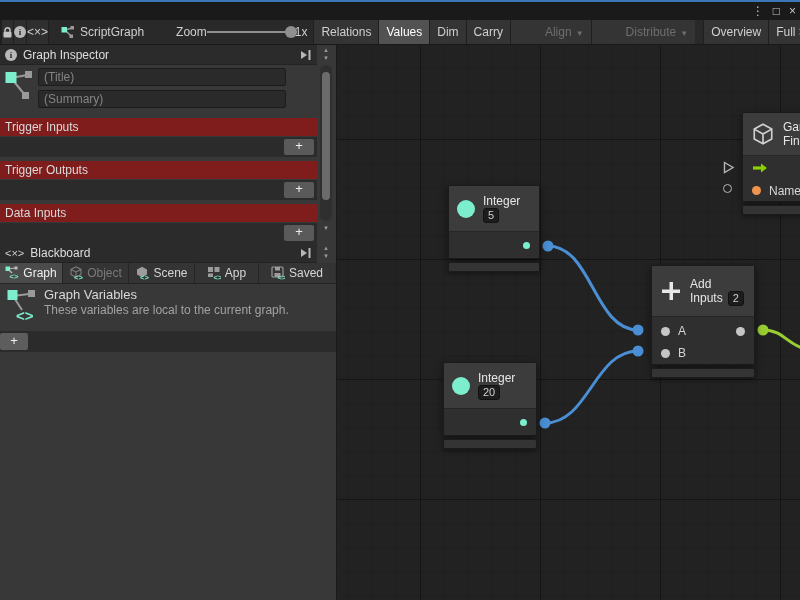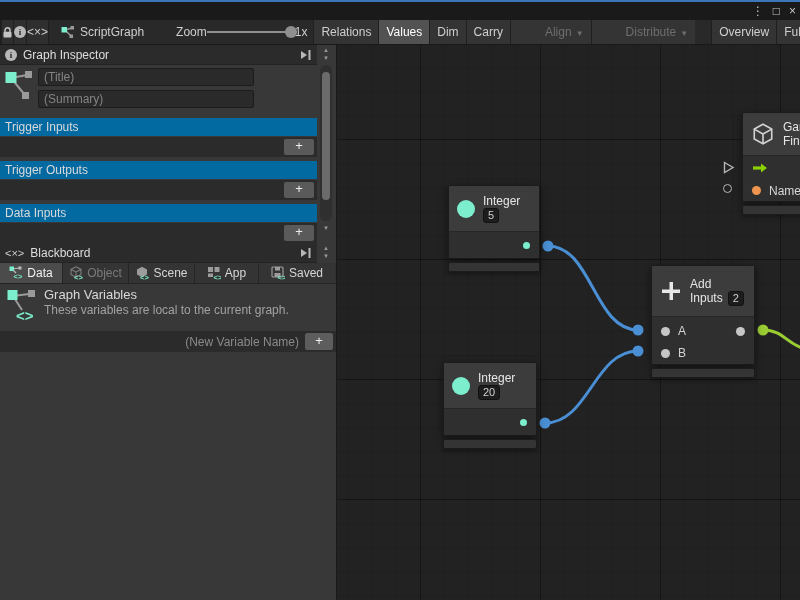--- a/index.html
+++ b/index.html
@@ -41,23 +41,23 @@
   .left-panel { position:absolute; left:0; top:45px; width:337px; height:555px; background:#383838;
                 border-right:1px solid #191919; }
   .phead { position:absolute; left:0; width:317px; height:20px; background:#2b2b2b;
            display:flex; align-items:center; gap:6px; padding:0 4px 0 5px; font-size:12px; color:#dedede;
            border-bottom:1px solid #232323; }
   .phead .grow { flex:1; }
   .circle-i { width:12px; height:12px; border-radius:50%; background:#b8b8b8; color:#262626;
               font-size:9px; font-weight:bold; display:flex; align-items:center; justify-content:center;
               font-family:"Liberation Serif", serif; }
   .field { position:absolute; height:18px; background:#2a2a2a; border:1px solid #1c1c1c; border-radius:2px;
-           color:#9a9a9a; font-size:12px; padding:0 5px; width:216px; left:38px; outline:none; }
+           color:#9a9a9a; font-size:12px; padding:0 5px; width:248px; left:38px; outline:none; }
   .field::placeholder { color:#848484; }
-  .sec-head { position:absolute; left:0; width:317px; height:18px; background:#0369a1;
+  .sec-head { position:absolute; left:0; width:317px; height:18px; background:#7f1d1d;
               font-size:12px; color:#dadada; display:flex; align-items:center; padding-left:5px; }
   .sec-row { position:absolute; left:0; width:317px; height:20px; background:#2b2b2b;
              display:flex; align-items:center; justify-content:flex-end; padding-right:3px; }
   .plus-btn { width:30px; height:16px; background:#5a5a5a; border-radius:2px; color:#eeeeee;
               font-size:13px; line-height:14px; text-align:center; }
   .scroll-col { position:absolute; left:318px; top:0; width:16px; }
   .s-arrow { position:absolute; left:2px; width:12px; text-align:center; font-size:6px; color:#9a9a9a; }
   .s-track { position:absolute; left:2px; width:12px; background:#2f2f2f; border-radius:6px; }
   .s-thumb { position:absolute; left:4px; width:8px; background:#6b6b6b; border-radius:4px; }
   .bb-tabs { position:absolute; left:0; top:218px; width:336px; height:21px; display:flex; background:#303030;
@@ -169,21 +169,21 @@
         <span>Carry</span>
       </div>
       <div class="rbtn disabled">
         <span>Align</span>
         <span class="dd">▼</span>
       </div>
       <div class="rbtn disabled">
         <span>Distribute</span>
         <span class="dd">▼</span>
       </div>
-      <div class="rbtn" style="margin-left:16px">
+      <div class="rbtn" style="margin-left:8px">
         <span>Overview</span>
       </div>
       <div class="rbtn">
         <span>Full Script</span>
       </div>
     </div>
   </div>
 
   <div class="left-panel">
 
@@ -250,21 +250,21 @@
 
     <div class="bb-tabs">
       <div class="bb-tab selected" style="width:63px">
         <svg width="14" height="14" viewBox="0 0 14 14">
           <line x1="3" y1="3" x2="10" y2="2" stroke="#bdbdbd" stroke-width="1.2"></line>
           <line x1="3" y1="3" x2="7" y2="7" stroke="#bdbdbd" stroke-width="1.2"></line>
           <rect x="0.5" y="0.5" width="4.5" height="4.5" fill="var(--teal,#7deecd)"></rect>
           <rect x="9.5" y="0.5" width="3" height="3" fill="#bdbdbd"></rect>
           <text x="4.5" y="13" font-size="7.5" font-weight="bold" fill="var(--teal,#7deecd)">&lt;&gt;</text>
         </svg>
-        <span>Data</span>
+        <span>Graph</span>
       </div>
       <div class="bb-tab disabled" style="width:66px">
         <svg width="14" height="14" viewBox="0 0 14 14">
           <path d="M7 0.8 L12 3.4 V8.6 L7 11.2 L2 8.6 V3.4 Z M2 3.4 L7 6 L12 3.4 M7 6 V11.2" fill="none" stroke="#7d7d7d" stroke-width="1.1"></path>
           <text x="5" y="13.5" font-size="7.5" font-weight="bold" fill="var(--teal,#7deecd)">&lt;&gt;</text>
         </svg>
         <span>Object</span>
       </div>
       <div class="bb-tab" style="width:66px">
         <svg width="14" height="14" viewBox="0 0 14 14">
@@ -299,21 +299,20 @@
         <line x1="6" y1="8" x2="15" y2="22" stroke="#9a9a9a" stroke-width="2"></line>
         <rect x="0.5" y="2" width="10" height="10" fill="var(--teal,#7deecd)"></rect>
         <rect x="21" y="2" width="7" height="7" fill="#9a9a9a"></rect>
         <text x="9" y="33" font-size="15" font-weight="bold" fill="var(--teal,#7deecd)">&lt;&gt;</text>
       </svg>
       <div class="gv-title">Graph Variables</div>
       <div class="gv-desc">These variables are local to the current graph.</div>
     </div>
 
     <div class="newvar-row">
-      <input class="newvar-input" placeholder="(New Variable Name)" style="">
       <div class="newvar-plus">+</div>
     </div>
   </div>
 
   <div class="graph-area">
 
     <svg class="wires" width="463" height="555" viewBox="0 0 463 555">
       <path d="M211,201 C255,201 257,285 301,285" fill="none" style="stroke:var(--wire-blue,#4a8fd4)" stroke-width="3"></path>
       <path d="M208,378 C252,378 257,306 301,306" fill="none" style="stroke:var(--wire-blue,#4a8fd4)" stroke-width="3"></path>
       <path d="M426,285 C446,285 450,299 466,303" fill="none" style="stroke:var(--wire-green,#9acd32)" stroke-width="3"></path>

